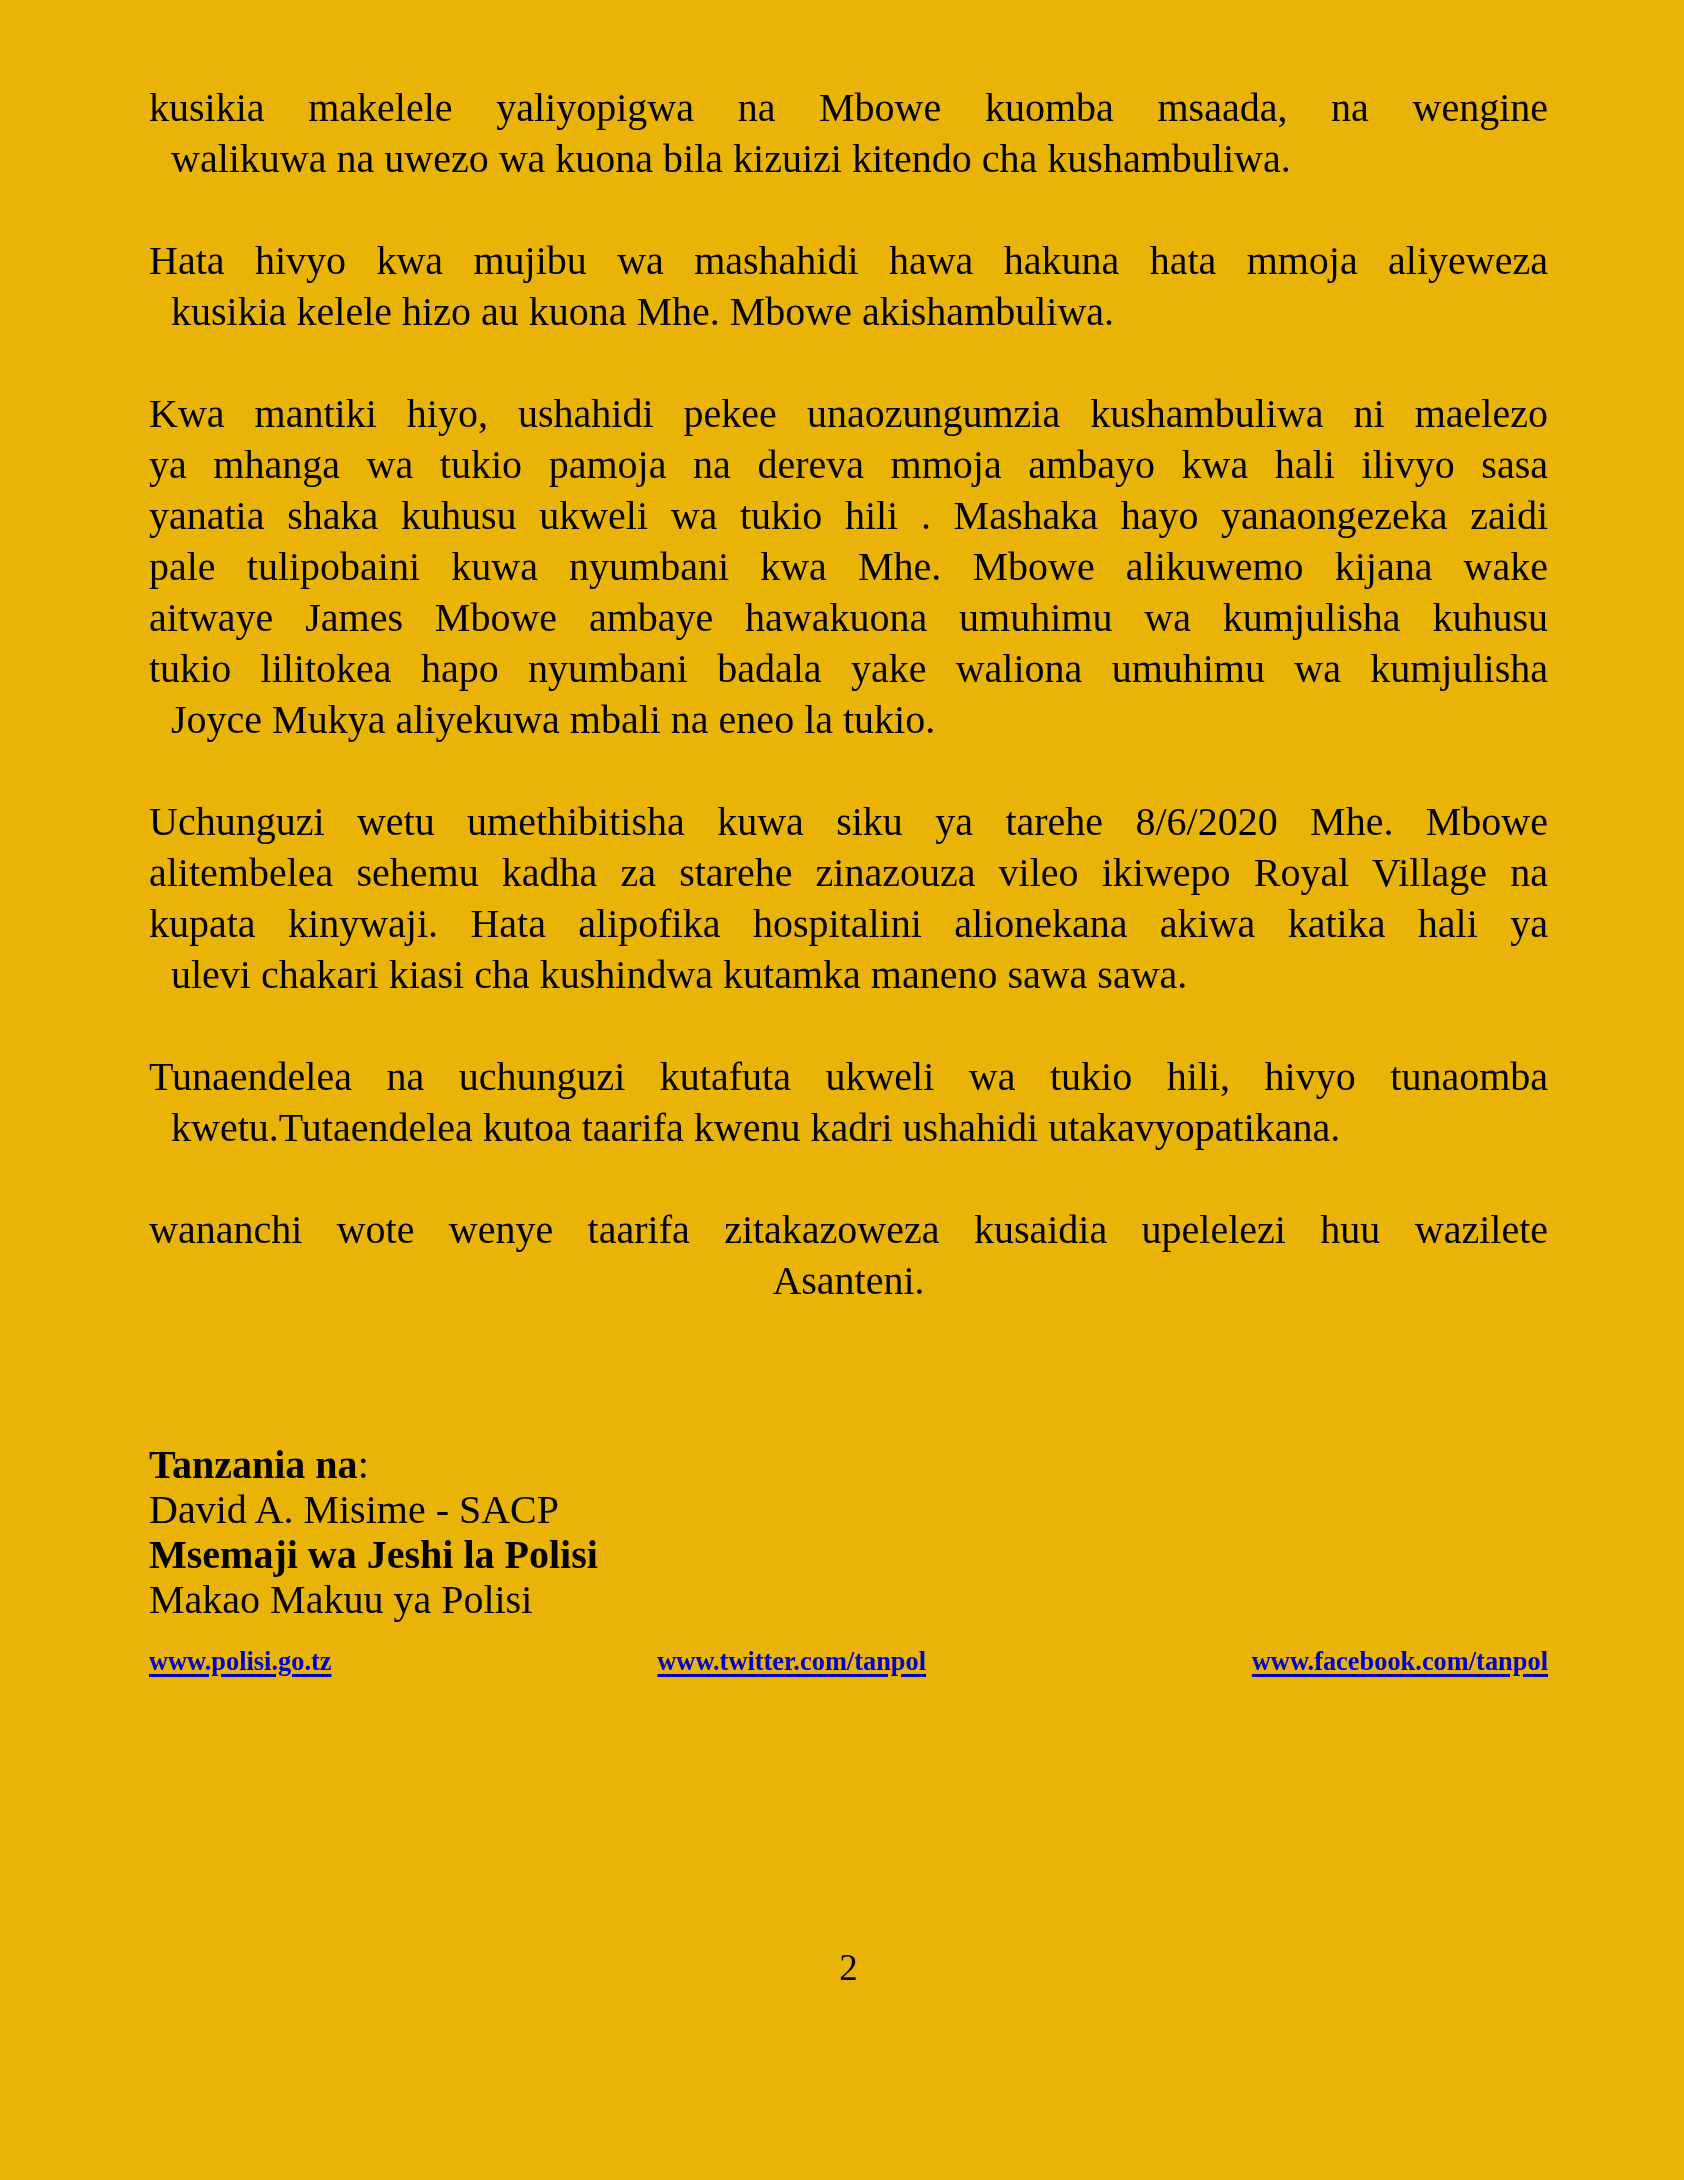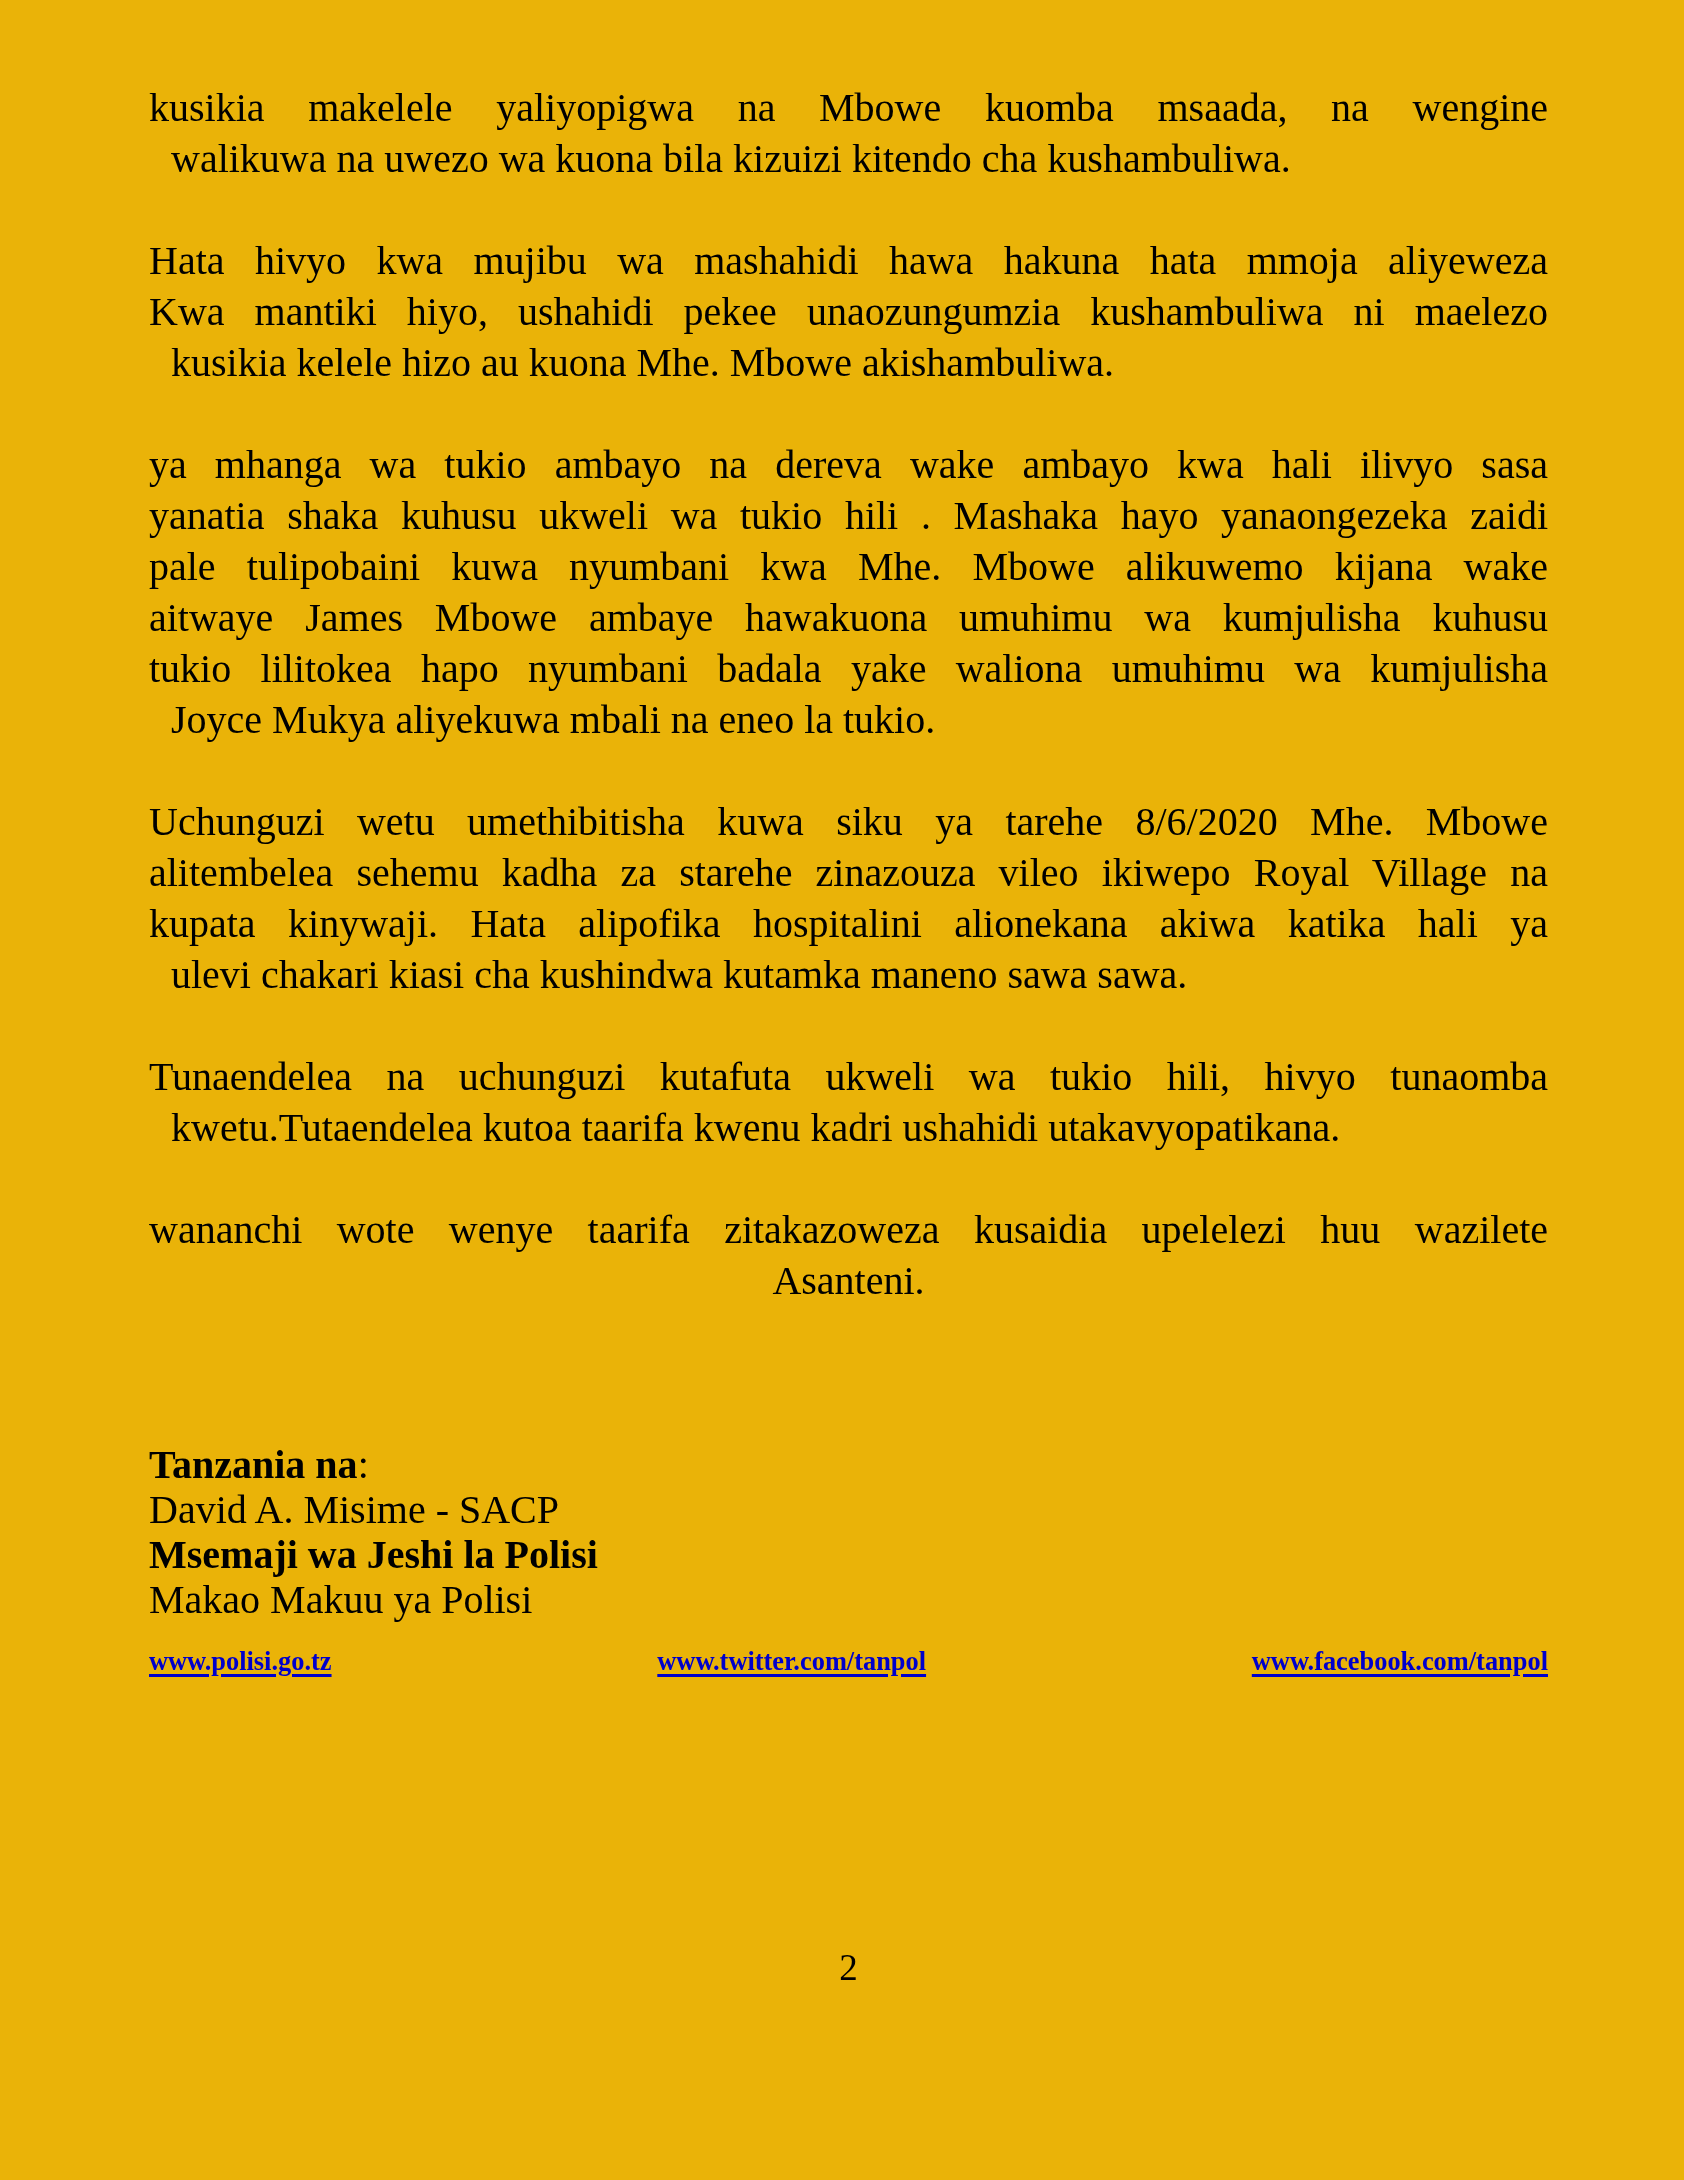--- a/index.html
+++ b/index.html
@@ -66,23 +66,23 @@
 <body>
 
 <div class="page">
   <div class="content">
 
     <div class="body-text">
 
     <div class="line">kusikia makelele yaliyopigwa na Mbowe kuomba msaada, na wengine</div>
         <div class="line line--last">walikuwa na uwezo wa kuona bila kizuizi kitendo cha kushambuliwa.</div>
         <div class="line">Hata hivyo kwa mujibu wa mashahidi hawa hakuna hata mmoja aliyeweza</div>
+        <div class="line line--last">kusikia kelele hizo au kuona Mhe. Mbowe akishambuliwa.</div>
         <div class="line">Kwa mantiki hiyo, ushahidi pekee unaozungumzia kushambuliwa ni maelezo</div>
-        <div class="line line--last">kusikia kelele hizo au kuona Mhe. Mbowe akishambuliwa.</div>
-        <div class="line">ya mhanga wa tukio ambayo na dereva wake ambayo kwa hali ilivyo sasa</div>
+        <div class="line">ya mhanga wa tukio pamoja na dereva mmoja ambayo kwa hali ilivyo sasa</div>
         <div class="line">yanatia shaka kuhusu ukweli wa tukio hili . Mashaka hayo yanaongezeka zaidi</div>
         <div class="line">pale tulipobaini kuwa nyumbani kwa Mhe. Mbowe alikuwemo kijana wake</div>
         <div class="line">aitwaye James Mbowe ambaye hawakuona umuhimu wa kumjulisha kuhusu</div>
         <div class="line">tukio lilitokea hapo nyumbani badala yake waliona umuhimu wa kumjulisha</div>
         <div class="line line--last">Joyce Mukya aliyekuwa mbali na eneo la tukio.</div>
         <div class="line">Uchunguzi wetu umethibitisha kuwa siku ya tarehe 8/6/2020 Mhe. Mbowe</div>
         <div class="line">alitembelea sehemu kadha za starehe zinazouza vileo ikiwepo Royal Village na</div>
         <div class="line">kupata kinywaji. Hata alipofika hospitalini alionekana akiwa katika hali ya</div>
         <div class="line line--last">ulevi chakari kiasi cha kushindwa kutamka maneno sawa sawa.</div>
         <div class="line">Tunaendelea na uchunguzi kutafuta ukweli wa tukio hili, hivyo tunaomba</div>

